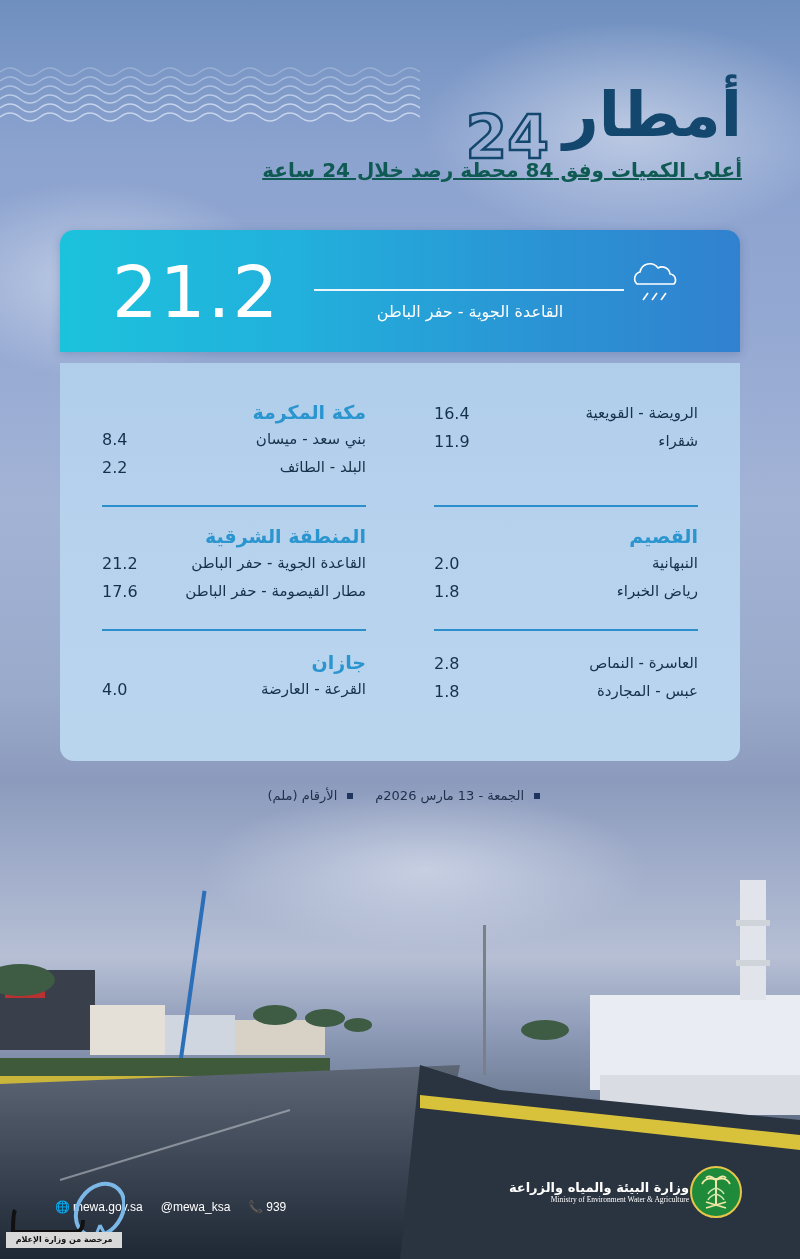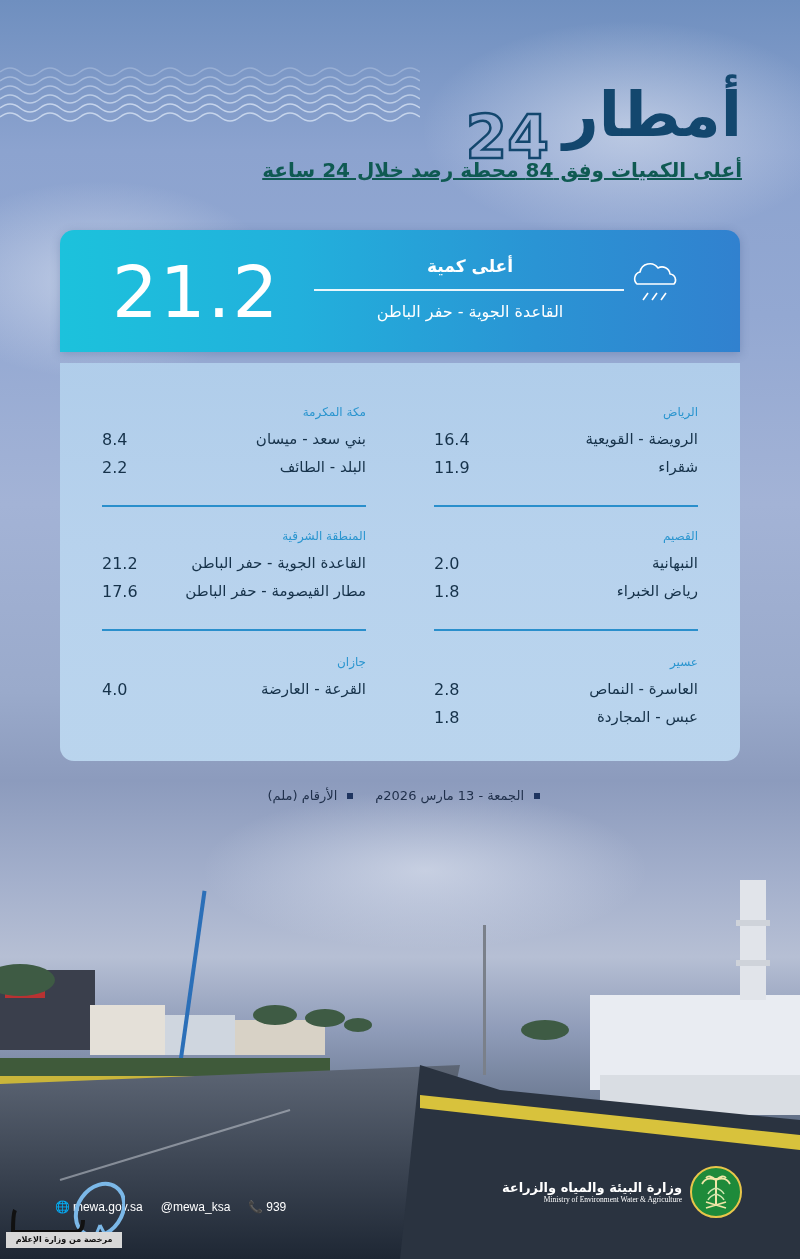--- a/index.html
+++ b/index.html
@@ -30,33 +30,33 @@
   .hero-line { position: absolute; left: 254px; width: 310px; top: 59px; height: 2px; background: #ffffff; opacity: 0.9; }
   .hero-loc { position: absolute; left: 255px; width: 310px; top: 72px; text-align: center; direction: rtl; color: #ffffff; font-size: 16px; }
   .hero-icon { position: absolute; left: 565px; top: 24px; width: 60px; height: 60px; }
 
   .table-card {
     position: absolute; left: 60px; top: 363px; width: 680px; height: 398px;
     border-radius: 0 0 14px 14px;
     background: linear-gradient(180deg, rgba(178,208,236,0.92) 0%, rgba(186,214,240,0.9) 50%, rgba(190,218,242,0.9) 100%);
   }
   .region { position: absolute; width: 264px; direction: rtl; }
-  .region-name { font-size: 12px; font-weight: normal; color: #2a95cf; height: 26px; line-height: 26px; text-align: right; }
+  .region-name { font-size: 19px; font-weight: bold; color: #2a95cf; height: 26px; line-height: 26px; text-align: right; }
   .row { display: flex; justify-content: space-between; align-items: center; height: 28px; font-size: 15px; color: #16324a; }
   .row .st { text-align: center; }
   .row .val { direction: ltr; font-size: 16px; color: #16324a; min-width: 40px; text-align: left; }
   .divider { position: absolute; width: 264px; height: 2px; background: #2a8fcc; }
 
   .footnote { position: absolute; top: 788px; right: 260px; direction: rtl; display: flex; align-items: center; gap: 10px; font-size: 13px; color: #1f2f4a; }
   .bullet { width: 6px; height: 6px; background: #1f3560; display: inline-block; }
 
   .scene { position: absolute; left: 0; top: 880px; width: 800px; height: 379px; }
   .footer-left { position: absolute; left: 55px; top: 1200px; display: flex; gap: 18px; align-items: center; color: #ffffff; font-size: 12px; font-family: "Liberation Sans", sans-serif; }
   .footer-left span { display: inline-flex; align-items: center; gap: 3px; }
-  .ministry { position: absolute; right: 58px; top: 1166px; display: flex; align-items: center; gap: 8px; justify-content: flex-end; }
+  .ministry { position: absolute; right: 58px; top: 1166px; display: flex; align-items: center; gap: 1px; justify-content: flex-end; }
   .ministry-text { text-align: right; color: #ffffff; }
   .ministry-ar { direction: rtl; font-size: 13px; font-weight: bold; }
   .ministry-en { font-size: 7.5px; font-family: "Liberation Serif", serif; }
   .emblem { width: 52px; height: 52px; border-radius: 50%; background: #1e8a3a; border: 2px solid #e8c64a; display: flex; align-items: center; justify-content: center; }
   .watermark { position: absolute; left: 5px; top: 1180px; width: 120px; height: 70px; }
   .wm-band { position: absolute; left: 6px; top: 1232px; width: 116px; height: 16px; background: #d8d8d8; color: #111; font-size: 8px; direction: rtl; text-align: center; line-height: 16px; font-weight: bold; }
 </style>
 </head>
 <body>
 
@@ -76,35 +76,33 @@
 </svg>
 
 <div class="title-wrap">
   <span class="title-ar">أمطار</span>
   <span class="title-num">24</span>
 </div>
 <div class="subtitle">أعلى الكميات وفق 84 محطة رصد خلال 24 ساعة</div>
 
 <div class="hero">
   <div class="hero-value">21.2</div>
-  <div class="hero-label">أعلى كمية</div>
   <div class="hero-line"></div>
   <div class="hero-loc">القاعدة الجوية - حفر الباطن</div>
   <svg class="hero-icon" viewBox="0 0 60 60">
     <path d="M12 30 a7 7 0 0 1 3 -12 a10 10 0 0 1 18 -4 a8 8 0 0 1 12 6 a6 6 0 0 1 4 10 z" fill="none" stroke="#ffffff" stroke-width="1.6" stroke-linejoin="round"></path>
     <line x1="18" y1="46" x2="23" y2="39" stroke="#fff" stroke-width="1.6"></line>
     <line x1="27" y1="46" x2="32" y2="39" stroke="#fff" stroke-width="1.6"></line>
     <line x1="36" y1="46" x2="41" y2="39" stroke="#fff" stroke-width="1.6"></line>
   </svg>
 </div>
 
 <div class="table-card">
 
   <div class="region" style="right:42px;top:36px;">
-    <div class="region-name">الرياض</div>
     <div class="row">
         <span class="st">الرويضة - القويعية</span>
         <span class="val">16.4</span>
       </div>
     <div class="row">
         <span class="st">شقراء</span>
         <span class="val">11.9</span>
       </div>
   </div>
   <div class="divider" style="right:42px;top:142px;"></div>
@@ -116,21 +114,20 @@
         <span class="val">2.0</span>
       </div>
     <div class="row">
         <span class="st">رياض الخبراء</span>
         <span class="val">1.8</span>
       </div>
   </div>
   <div class="divider" style="right:42px;top:266px;"></div>
 
   <div class="region" style="right:42px;top:286px;">
-    <div class="region-name">عسير</div>
     <div class="row">
         <span class="st">العاسرة - النماص</span>
         <span class="val">2.8</span>
       </div>
     <div class="row">
         <span class="st">عبس - المجاردة</span>
         <span class="val">1.8</span>
       </div>
   </div>
 

